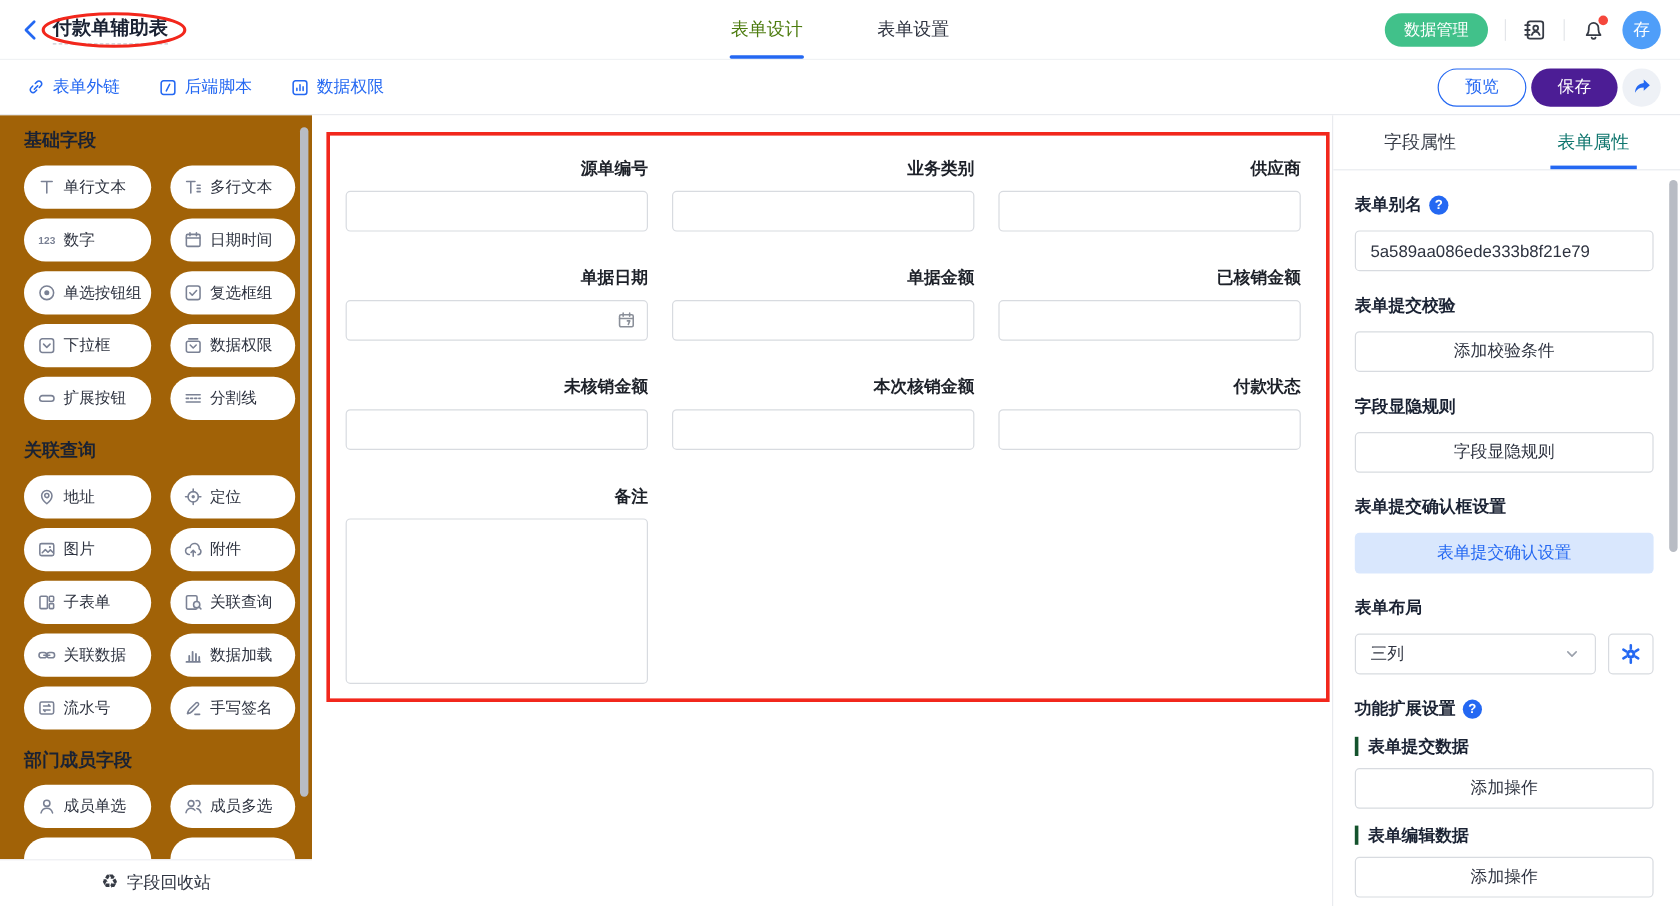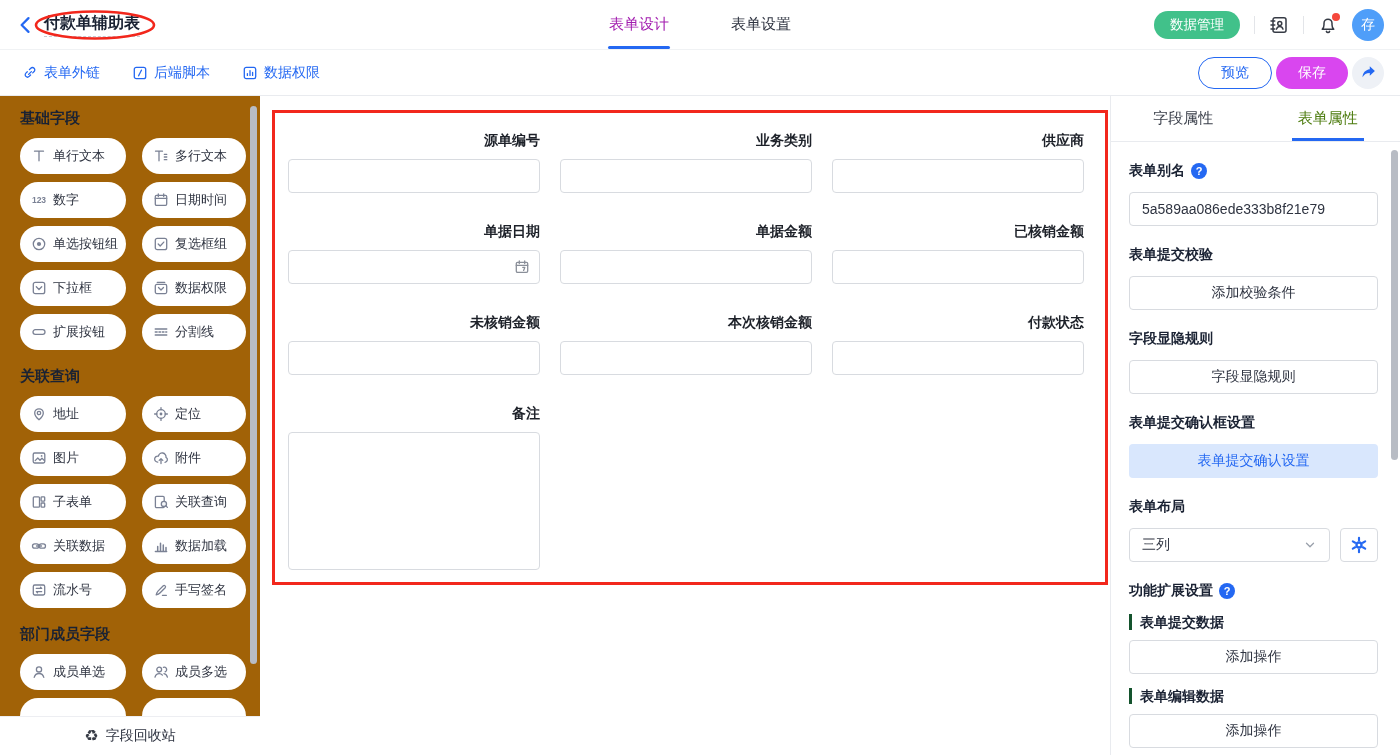--- a/index.html
+++ b/index.html
@@ -12,21 +12,21 @@
   
   .header { position:absolute; top:0; left:0; right:0; height:50px; background:#fff;
             border-bottom:1px solid #f0f2f4; display:flex; align-items:center; z-index:20; }
   .back { width:20px; height:20px; margin-left:16px; color:#2468f2; cursor:pointer; flex:none; }
   .title { margin-left:8px; font-size:16px; font-weight:bold; color:#1a2233;
            border-bottom:1px dashed #c6cad2; padding-bottom:2px; cursor:text; }
   .htabs { position:absolute; left:0; right:0; top:0; bottom:0; display:flex;
            justify-content:center; gap:62px; pointer-events:none; }
   .htab { display:flex; align-items:center; font-size:15px; color:#2e3340;
           position:relative; cursor:pointer; pointer-events:auto; }
-  .htab.active { color:#a21caf; }
+  .htab.active { color:#4d7c0f; }
   .htab.active::after { content:""; position:absolute; left:50%; transform:translateX(-50%);
           bottom:0; width:62px; height:3px; background:#2468f2; border-radius:2px; }
   .hright { margin-left:auto; margin-right:16px; display:flex; align-items:center; gap:14px; }
   .green-pill { height:28px; padding:0 16px; border:none; border-radius:15px; background:#41c18a;
           color:#fff; font-size:13.5px; cursor:pointer; font-family:inherit; }
   .vdiv { width:1px; height:18px; background:#e3e5e9; }
   .hicon { width:20px; height:20px; color:#363b45; position:relative; cursor:pointer; display:flex; }
   .hicon svg { width:100%; height:100%; }
   .dot { position:absolute; top:-2px; right:-2px; width:8px; height:8px; border-radius:50%;
           background:#f5473c; }
@@ -35,21 +35,21 @@
   
   .toolbar { position:absolute; top:50px; left:0; right:0; height:46px; background:#fff;
           border-bottom:1px solid #e9ebef; display:flex; align-items:center; z-index:19; }
   .tlinks { display:flex; gap:32px; margin-left:22px; }
   .tlink { display:flex; align-items:center; gap:6px; color:#2468f2; font-size:14px; cursor:pointer; }
   .licon { width:16px; height:16px; display:flex; }
   .licon svg { width:100%; height:100%; }
   .tright { margin-left:auto; margin-right:16px; display:flex; align-items:center; gap:4px; }
   .btn-preview { height:32px; padding:0 22px; border:1px solid #2468f2; color:#2468f2;
           background:#fff; border-radius:16px; font-size:14px; cursor:pointer; font-family:inherit; }
-  .btn-save { height:32px; padding:0 22px; border:none; color:#fff; background:#d946ef;
+  .btn-save { height:32px; padding:0 22px; border:none; color:#fff; background:#4c1d95;
           border-radius:16px; font-size:14px; cursor:pointer; font-family:inherit; }
   .share { width:32px; height:32px; border-radius:50%; background:#eef1f6; display:flex;
           align-items:center; justify-content:center; cursor:pointer; }
   .share svg { width:17px; height:17px; }
   
   .sidebar { position:absolute; top:92px; left:0; width:260px; bottom:0; background:#a16207;
           padding:18px 20px 0; overflow:hidden; }
   .sb-section { margin-top:18px; }
   .sb-section:first-child { margin-top:0; }
   .sb-title { font-size:15px; font-weight:bold; color:#1a2233; line-height:16px; margin-bottom:12px; }
@@ -79,21 +79,21 @@
   .anno-rect { position:absolute; left:272px; top:110px; width:836px; height:475px;
           border:3px solid #f2271c; z-index:40; pointer-events:none; }
   .anno-ellipse { position:absolute; left:33px; top:9px; width:124px; height:32px;
           z-index:60; pointer-events:none; }
   
   .panel { position:absolute; top:96px; left:1110px; right:0; bottom:0; background:#fff;
           border-left:1px solid #e9ebef; overflow:hidden; }
   .panel-tabs { height:46px; border-bottom:1px solid #e9ebef; display:flex; }
   .ptab { flex:1; display:flex; align-items:center; justify-content:center; font-size:15px;
           color:#3a3f4a; position:relative; cursor:pointer; }
-  .ptab.active { color:#4d7c0f; }
+  .ptab.active { color:#0f766e; }
   .ptab.active::after { content:""; position:absolute; bottom:0; left:50%; transform:translateX(-50%);
           width:72px; height:3px; background:#2468f2; }
   .panel-body { padding:0 22px 0 18px; }
   .prop-label { margin-top:20px; font-size:14px; font-weight:bold; color:#1a2233;
           display:flex; align-items:center; gap:6px; }
   .help { width:16px; height:16px; border-radius:50%; background:#2468f2; color:#fff; font-size:11px;
           display:inline-flex; align-items:center; justify-content:center; font-weight:bold; cursor:pointer; flex:none; }
   .prop-input { margin-top:12px; height:34px; border:1px solid #d8dbe0; border-radius:4px;
           display:flex; align-items:center; padding:0 12px; font-size:14px; color:#2e3340; cursor:text; }
   .prop-btn { margin-top:12px; height:34px; width:100%; border:1px solid #d8dbe0; border-radius:4px;

